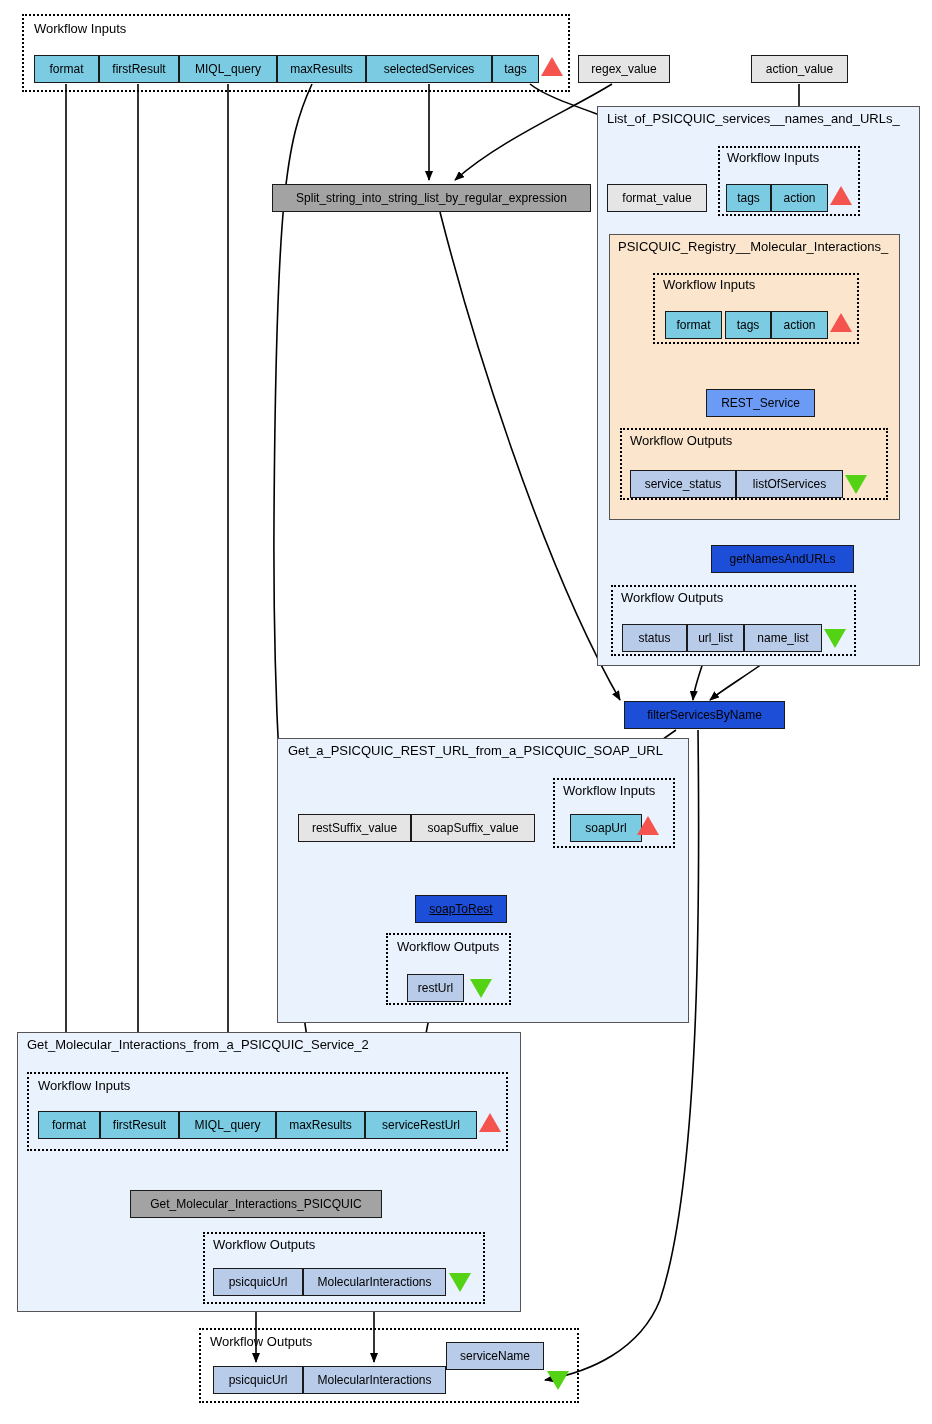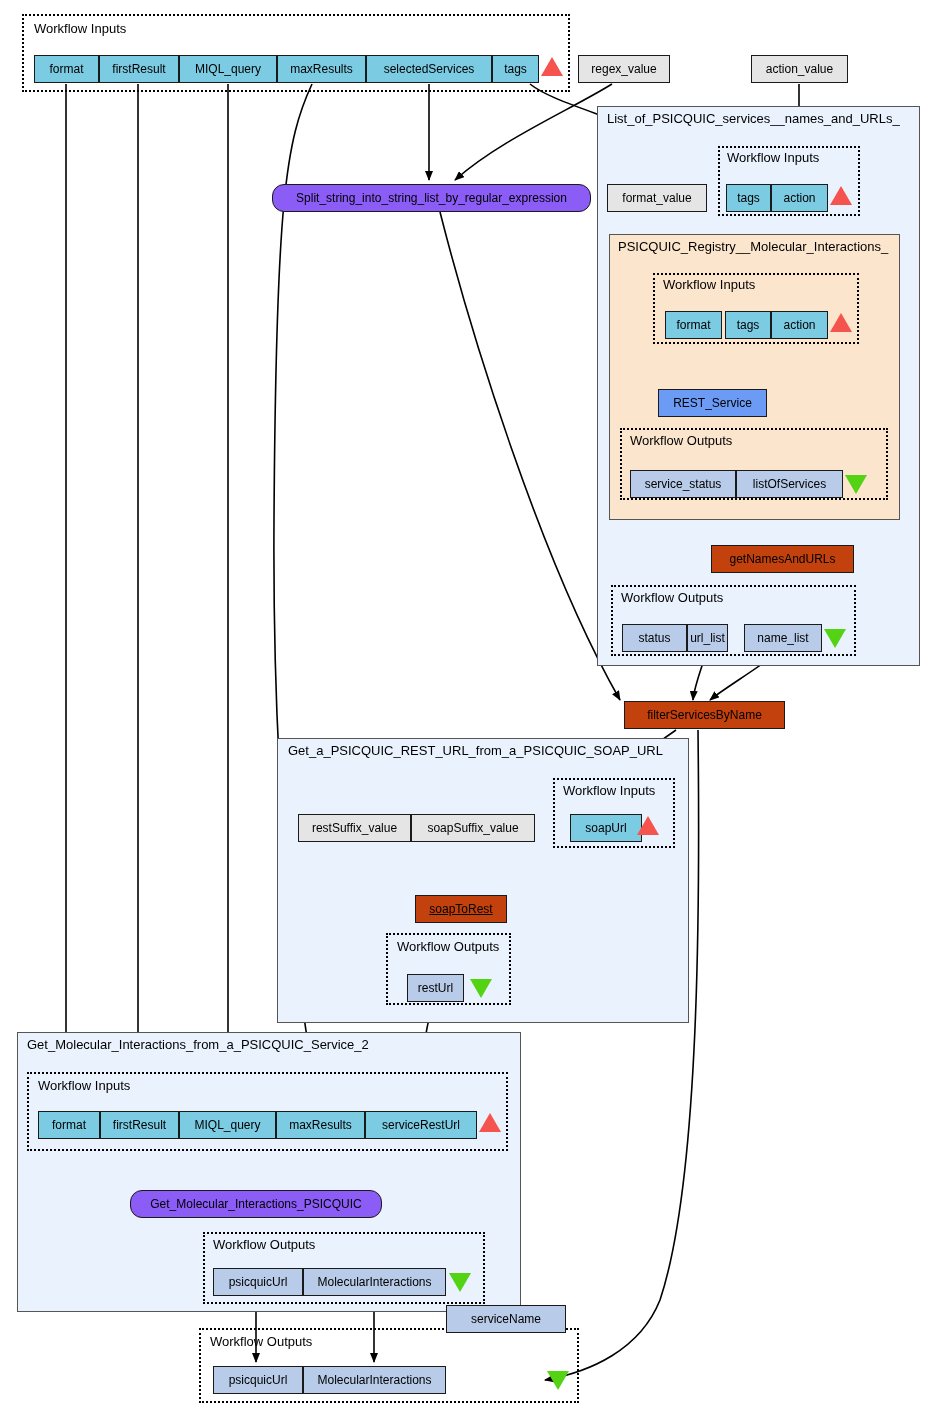--- a/index.html
+++ b/index.html
@@ -16,23 +16,23 @@
      line-height:1;font-family:"Liberation Sans",sans-serif;}
 
   
   .node{position:absolute;box-sizing:border-box;display:flex;align-items:center;
         justify-content:center;font-size:12px;color:#000;white-space:nowrap;
         border:1.2px solid #1a1a1a;height:28px;
         font-family:"Liberation Sans",sans-serif;}
   .n-input{background:#7bcbe3;}
   .n-output{background:#b8cbe8;}
   .n-value{background:#e5e5e5;}
-  .n-proc{background:#c2410c;}
+  .n-proc{background:#1d4ed8;}
   .n-rest{background:#6b9bf5;}
-  .n-magenta{background:#8b5cf6;border-radius:12px;}
+  .n-magenta{background:#a3a3a3;}
 
   
   .tri{position:absolute;width:0;height:0;}
   .tri-up{border-left:11px solid transparent;border-right:11px solid transparent;
           border-bottom:19px solid #f5534e;}
   .tri-down{border-left:11px solid transparent;border-right:11px solid transparent;
             border-top:19px solid #54d214;}
 </style>
 </head>
 <body>
@@ -175,30 +175,30 @@
 
   <div class="node n-input" style="left:726px;top:184px;width:45px;">tags</div>
   <div class="node n-input" style="left:771px;top:184px;width:57px;">action</div>
   <div class="tri tri-up" style="left:830px;top:186px;"></div>
 
   <div class="node n-input" style="left:665px;top:311px;width:57px;">format</div>
   <div class="node n-input" style="left:725px;top:311px;width:46px;">tags</div>
   <div class="node n-input" style="left:771px;top:311px;width:57px;">action</div>
   <div class="tri tri-up" style="left:830px;top:313px;"></div>
 
-  <div class="node n-rest" style="left:658px;top:389px;width:109px;">REST_Service</div>
+  <div class="node n-rest" style="left:706px;top:389px;width:109px;">REST_Service</div>
 
   <div class="node n-output" style="left:630px;top:470px;width:106px;">service_status</div>
   <div class="node n-output" style="left:736px;top:470px;width:107px;">listOfServices</div>
   <div class="tri tri-down" style="left:845px;top:475px;"></div>
 
   <div class="node n-proc" style="left:711px;top:545px;width:143px;">getNamesAndURLs</div>
 
   <div class="node n-output" style="left:622px;top:624px;width:65px;">status</div>
-  <div class="node n-output" style="left:687px;top:624px;width:41px;">url_list</div>
+  <div class="node n-output" style="left:687px;top:624px;width:57px;">url_list</div>
   <div class="node n-output" style="left:744px;top:624px;width:78px;">name_list</div>
   <div class="tri tri-down" style="left:824px;top:629px;"></div>
 
   <div class="node n-proc" style="left:624px;top:701px;width:161px;">filterServicesByName</div>
 
   <div class="node n-value" style="left:298px;top:814px;width:113px;">restSuffix_value</div>
   <div class="node n-value" style="left:411px;top:814px;width:124px;">soapSuffix_value</div>
   <div class="node n-input" style="left:570px;top:814px;width:72px;">soapUrl</div>
   <div class="tri tri-up" style="left:637px;top:816px;"></div>
 
@@ -215,16 +215,16 @@
   <div class="tri tri-up" style="left:479px;top:1113px;"></div>
 
   <div class="node n-magenta" style="left:130px;top:1190px;width:252px;">Get_Molecular_Interactions_PSICQUIC</div>
 
   <div class="node n-output" style="left:213px;top:1268px;width:90px;">psicquicUrl</div>
   <div class="node n-output" style="left:303px;top:1268px;width:143px;">MolecularInteractions</div>
   <div class="tri tri-down" style="left:449px;top:1273px;"></div>
 
   <div class="node n-output" style="left:213px;top:1366px;width:90px;">psicquicUrl</div>
   <div class="node n-output" style="left:303px;top:1366px;width:143px;">MolecularInteractions</div>
-  <div class="node n-output" style="left:446px;top:1305px;width:120px;">serviceName</div>
+  <div class="node n-output" style="left:446px;top:1342px;width:98px;">serviceName</div>
   <div class="tri tri-down" style="left:547px;top:1371px;"></div>
 
 </div>
 
 </body></html>

